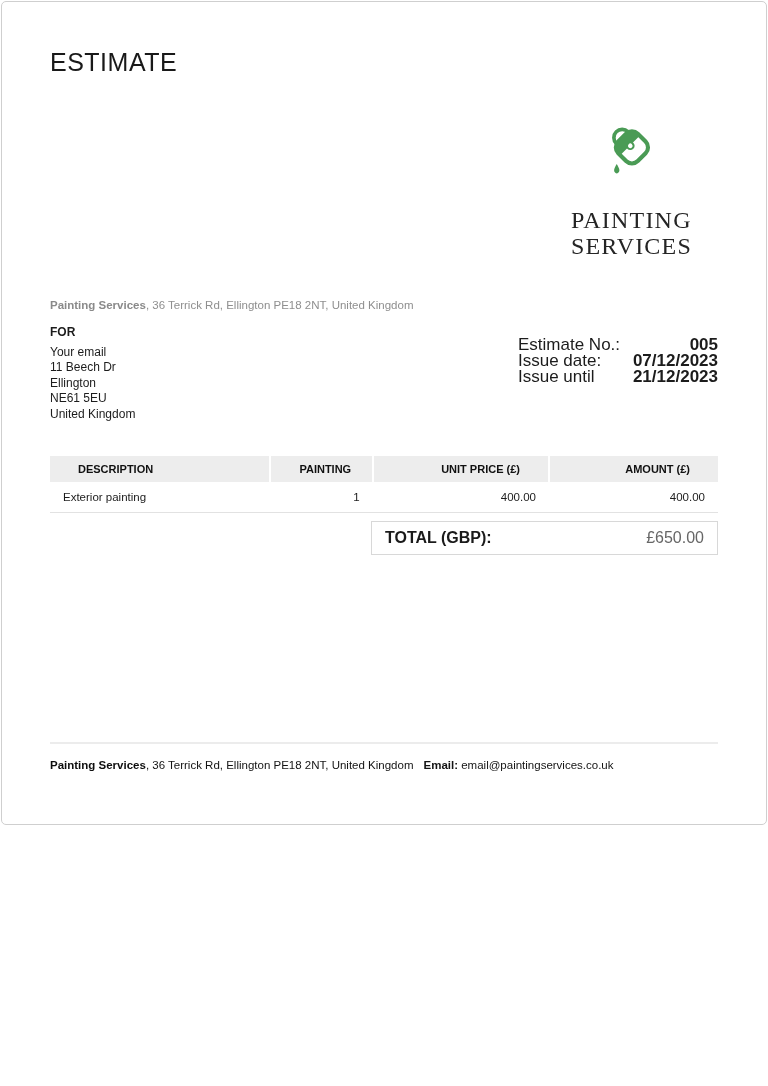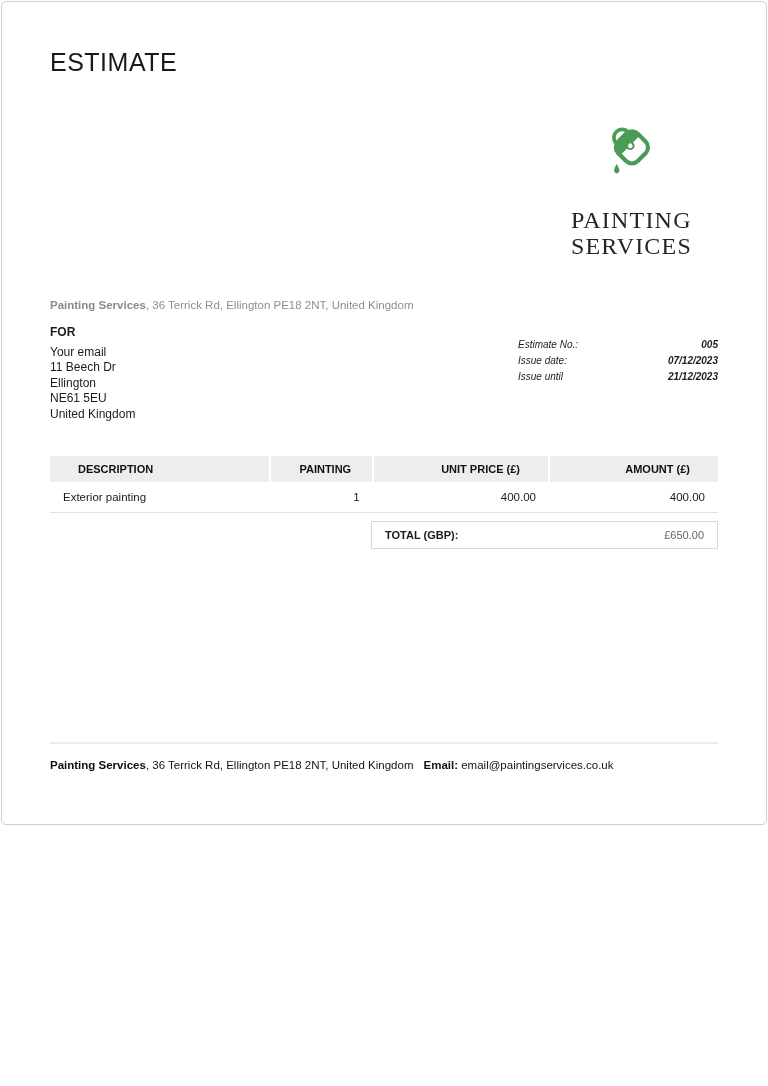--- a/index.html
+++ b/index.html
@@ -61,23 +61,22 @@
     display: flex;
     justify-content: space-between;
     margin-top: 14px;
   }
   .client-block { font-size: 12px; line-height: 15.5px; color: #1c1c1c; }
   .for-heading { font-weight: 700; font-size: 12px; margin-bottom: 4px; }
 
   .meta-block {
     width: 200px;
     margin-top: 12px;
-    font-size: 10px;
+    font-size: 17px;
     line-height: 16px;
-    font-style: italic;
   }
   .meta-row { display: flex; justify-content: space-between; }
   .meta-value { font-weight: 700; text-align: left; }
 
   table.items {
     width: 100%;
     margin-top: 34px;
     border-collapse: collapse;
     table-layout: fixed;
   }
@@ -107,21 +106,21 @@
 
   .total-box {
     margin-left: auto;
     margin-top: 8px;
     width: 347px;
     border: 1px solid #d8d8d8;
     display: flex;
     justify-content: space-between;
     align-items: center;
     padding: 7px 13px;
-    font-size: 11px;
+    font-size: 16px;
   }
   .total-label { font-weight: 700; color: #1a1a1a; }
   .total-value { color: #666666; }
 
   .footer {
     position: absolute;
     left: 48px;
     right: 48px;
     bottom: 0;
     height: 82px;

